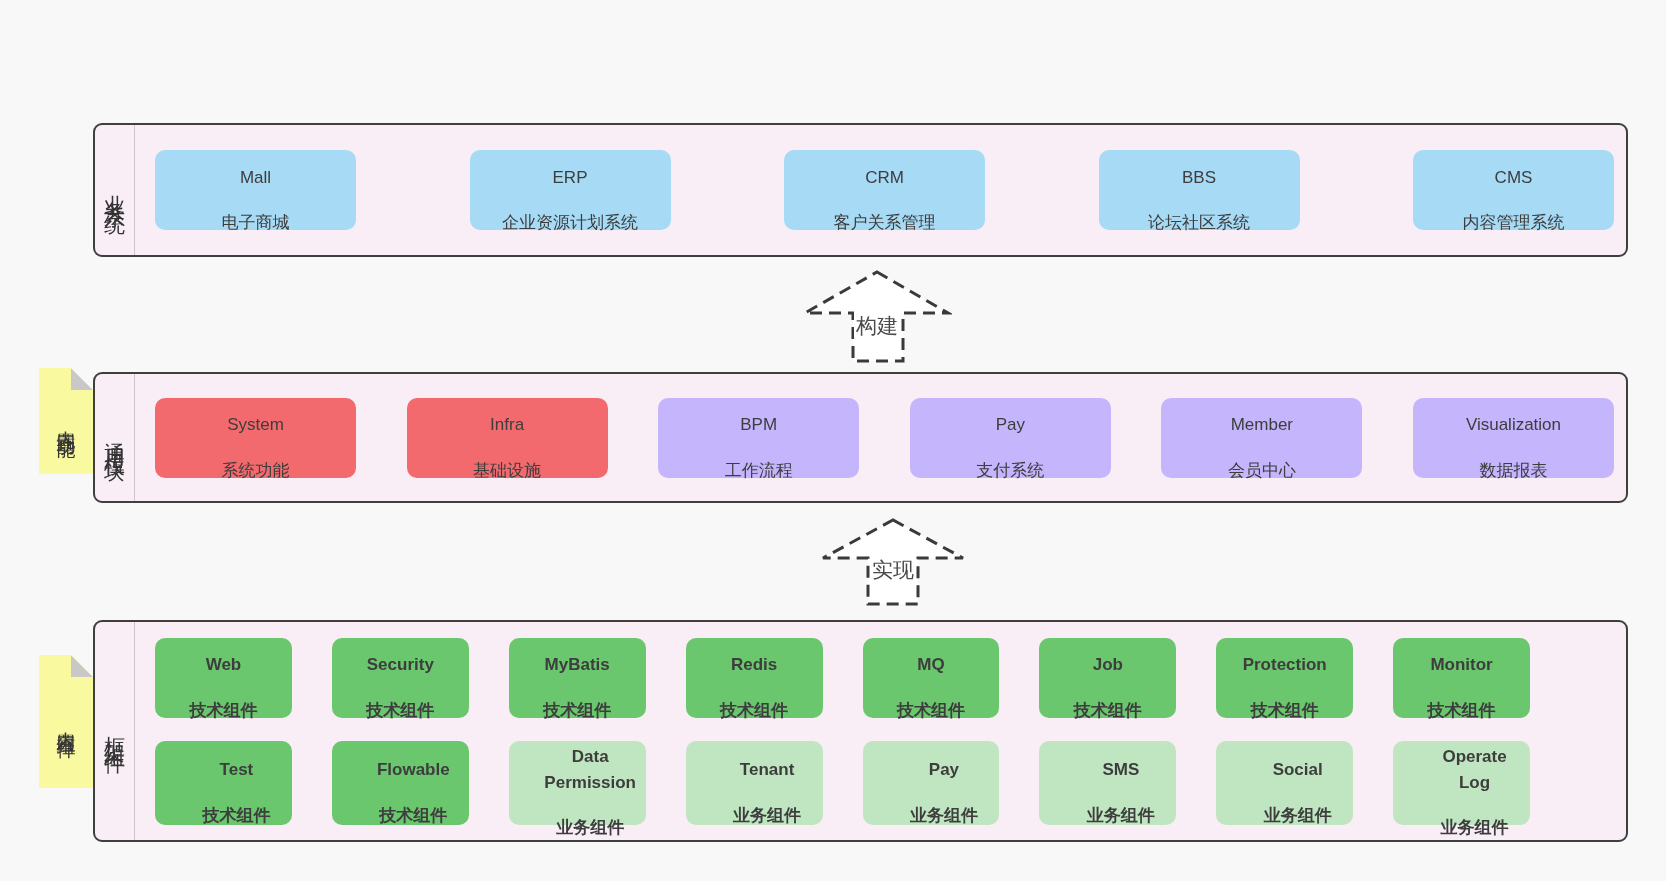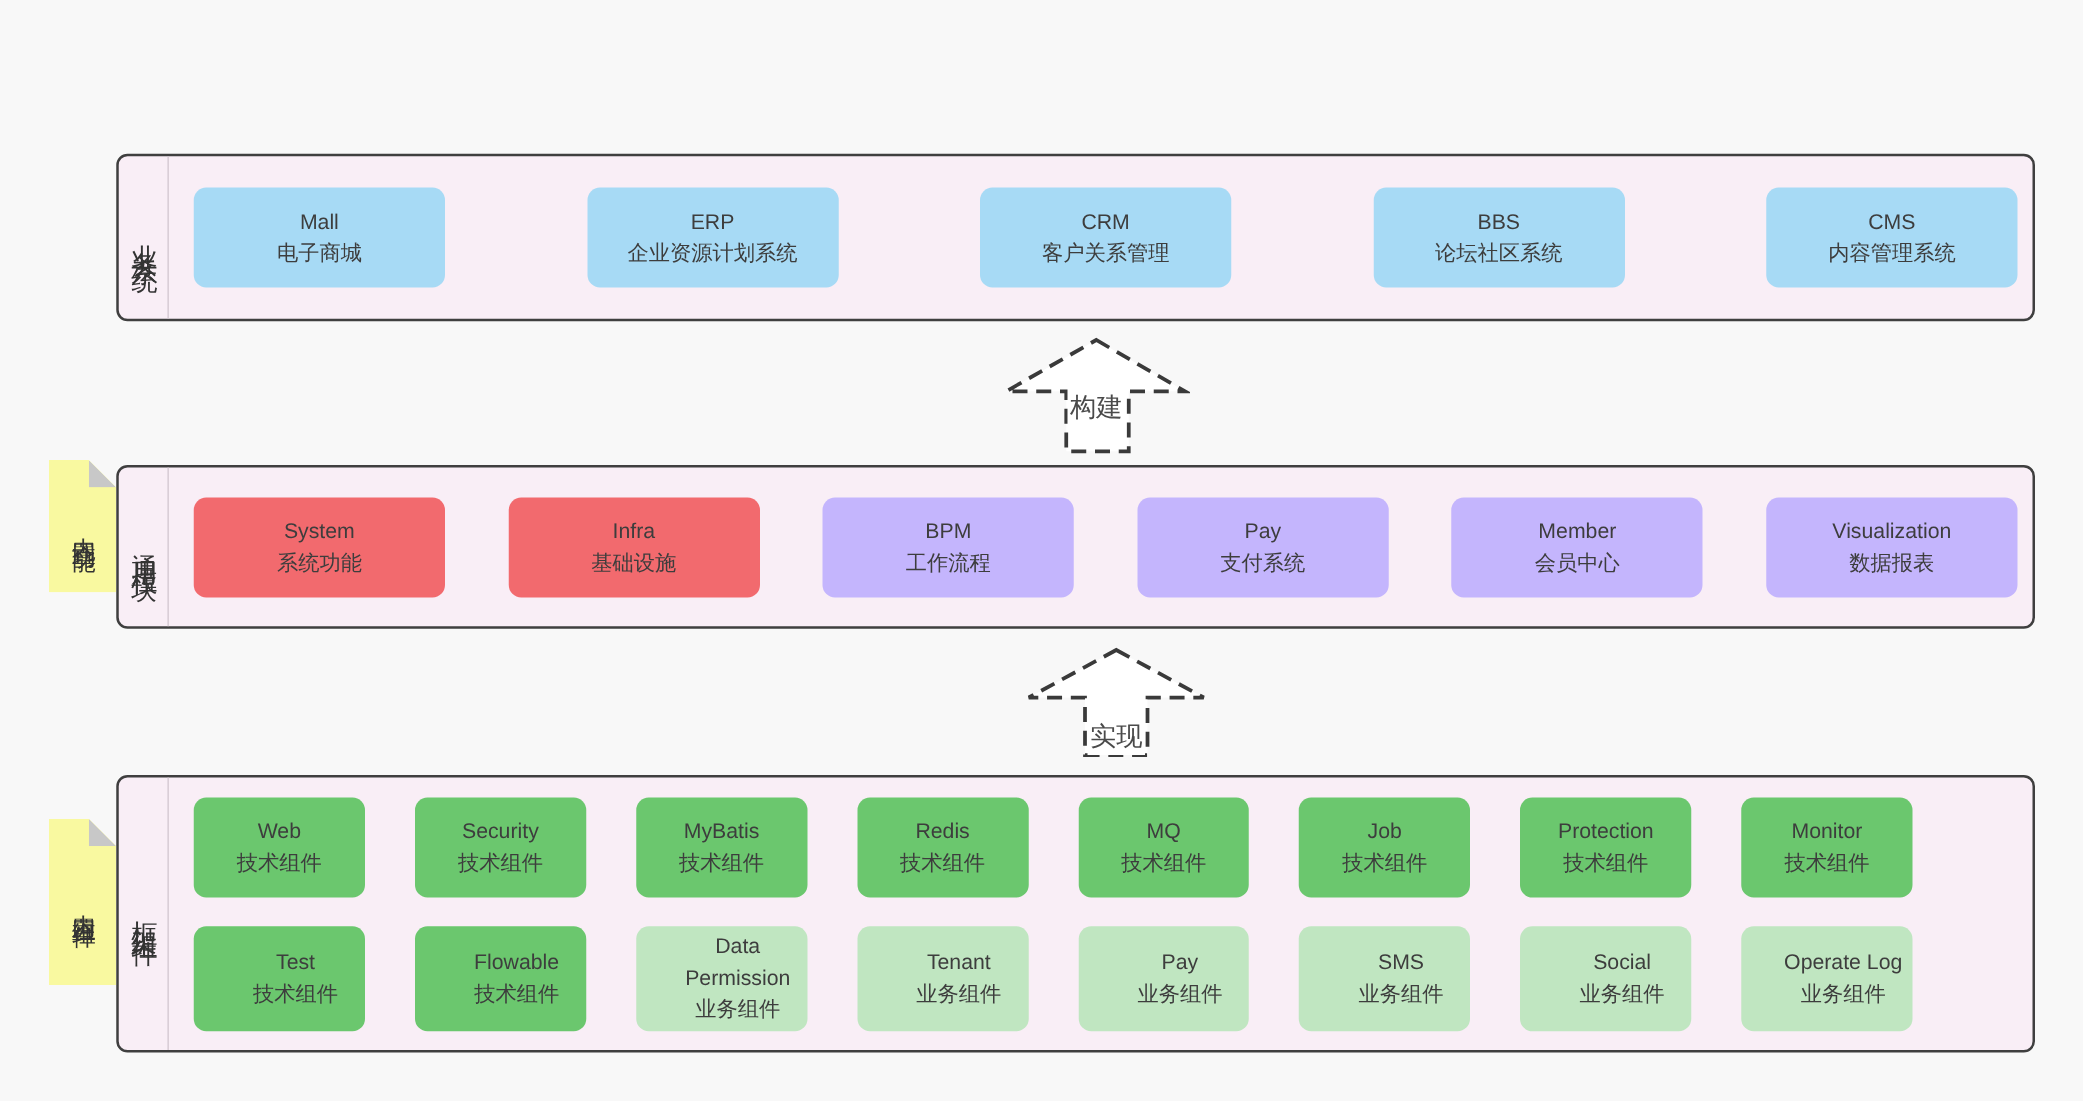--- a/index.html
+++ b/index.html
@@ -28,36 +28,36 @@
   }
   .panel-content{
     flex:1;display:flex;align-items:center;
     justify-content:space-between;
     padding:0 12px 0 20px;
   }
   .panel-content-rows{
     flex:1;display:flex;flex-direction:column;justify-content:center;
     gap:23px;padding:0 96px 0 20px;
   }
-  .row8{display:flex;gap:40px;}
+  .row8{display:flex;gap:40px;font-weight:bold;}
   .box{
     border-radius:10px;
     display:flex;flex-direction:column;justify-content:center;align-items:center;
     text-align:center;font-size:17px;line-height:1.5;color:#3d3d3d;
     padding:2px 6px;box-sizing:border-box;
   }
   .box-6{width:201px;height:80px;}
   .row8 .box{flex:1;height:80px;}
   .row8.second .box{height:84px;padding-left:32px;}
   .blue{background:#a7daf5;}
   .red{background:#f26a6e;align-items:flex-end;}
   .pink{background:#c4b5fd;}
   .green{background:#6bc76e;}
   .lightgreen{background:#c0e6c1;}
-  .box-name,.box-desc{width:100%;}
+  .box-name,.box-desc{width:100%;margin-top:20px;}
   .sticky{
     position:absolute;left:39px;width:54px;
     background:#f9f9a0;z-index:2;
     display:flex;align-items:center;justify-content:center;
     clip-path:polygon(0 0,calc(100% - 22px) 0,100% 22px,100% 100%,0 100%);
   }
   .sticky-1{top:368px;height:106px;}
   .sticky-2{top:655px;height:133px;}
   .sticky .fold{
     position:absolute;top:0;right:0;width:22px;height:22px;
@@ -145,21 +145,21 @@
       <div class="box-desc">数据报表</div>
     </div>
   </div>
 </div>
 
 <div class="arrow" style="left:818px;top:517px;">
   <svg width="150" height="90" viewBox="0 0 150 90">
     <polygon points="75,3 145,41 100,41 100,87 50,87 50,41 5,41" fill="#ffffff" stroke="#3a3a3a" stroke-width="3" stroke-dasharray="12 7"></polygon>
   </svg>
 </div>
-<div class="arrow-label" style="left:893px;top:589px;">实现</div>
+<div class="arrow-label" style="left:893px;top:570px;">实现</div>
 
 <div class="sticky sticky-2">
   <div class="fold"></div>
   <div class="sticky-text">内置组件</div>
 </div>
 <div class="panel panel-components">
   <div class="panel-label">框架组件</div>
   <div class="panel-content-rows">
     <div class="row8">
       <div class="box green">

